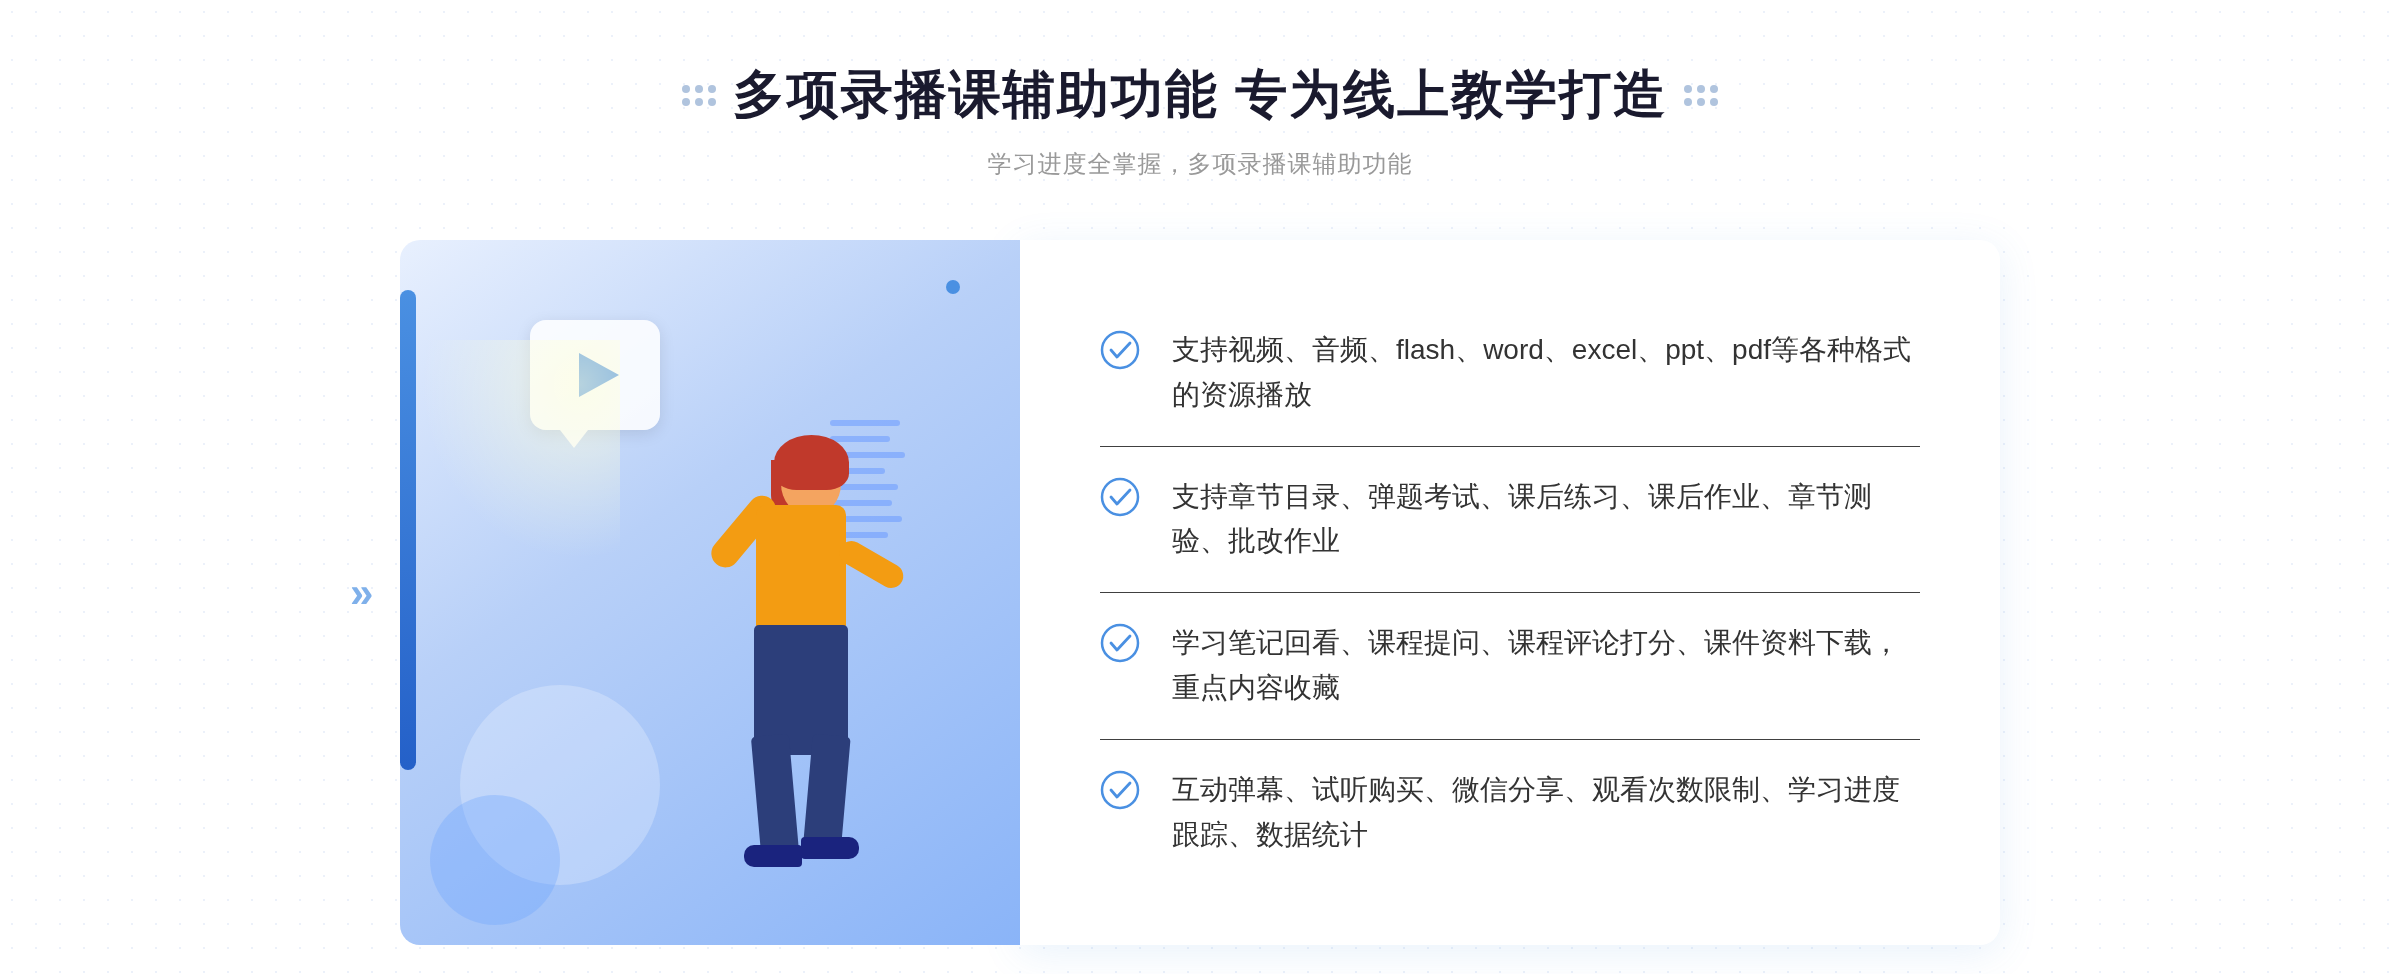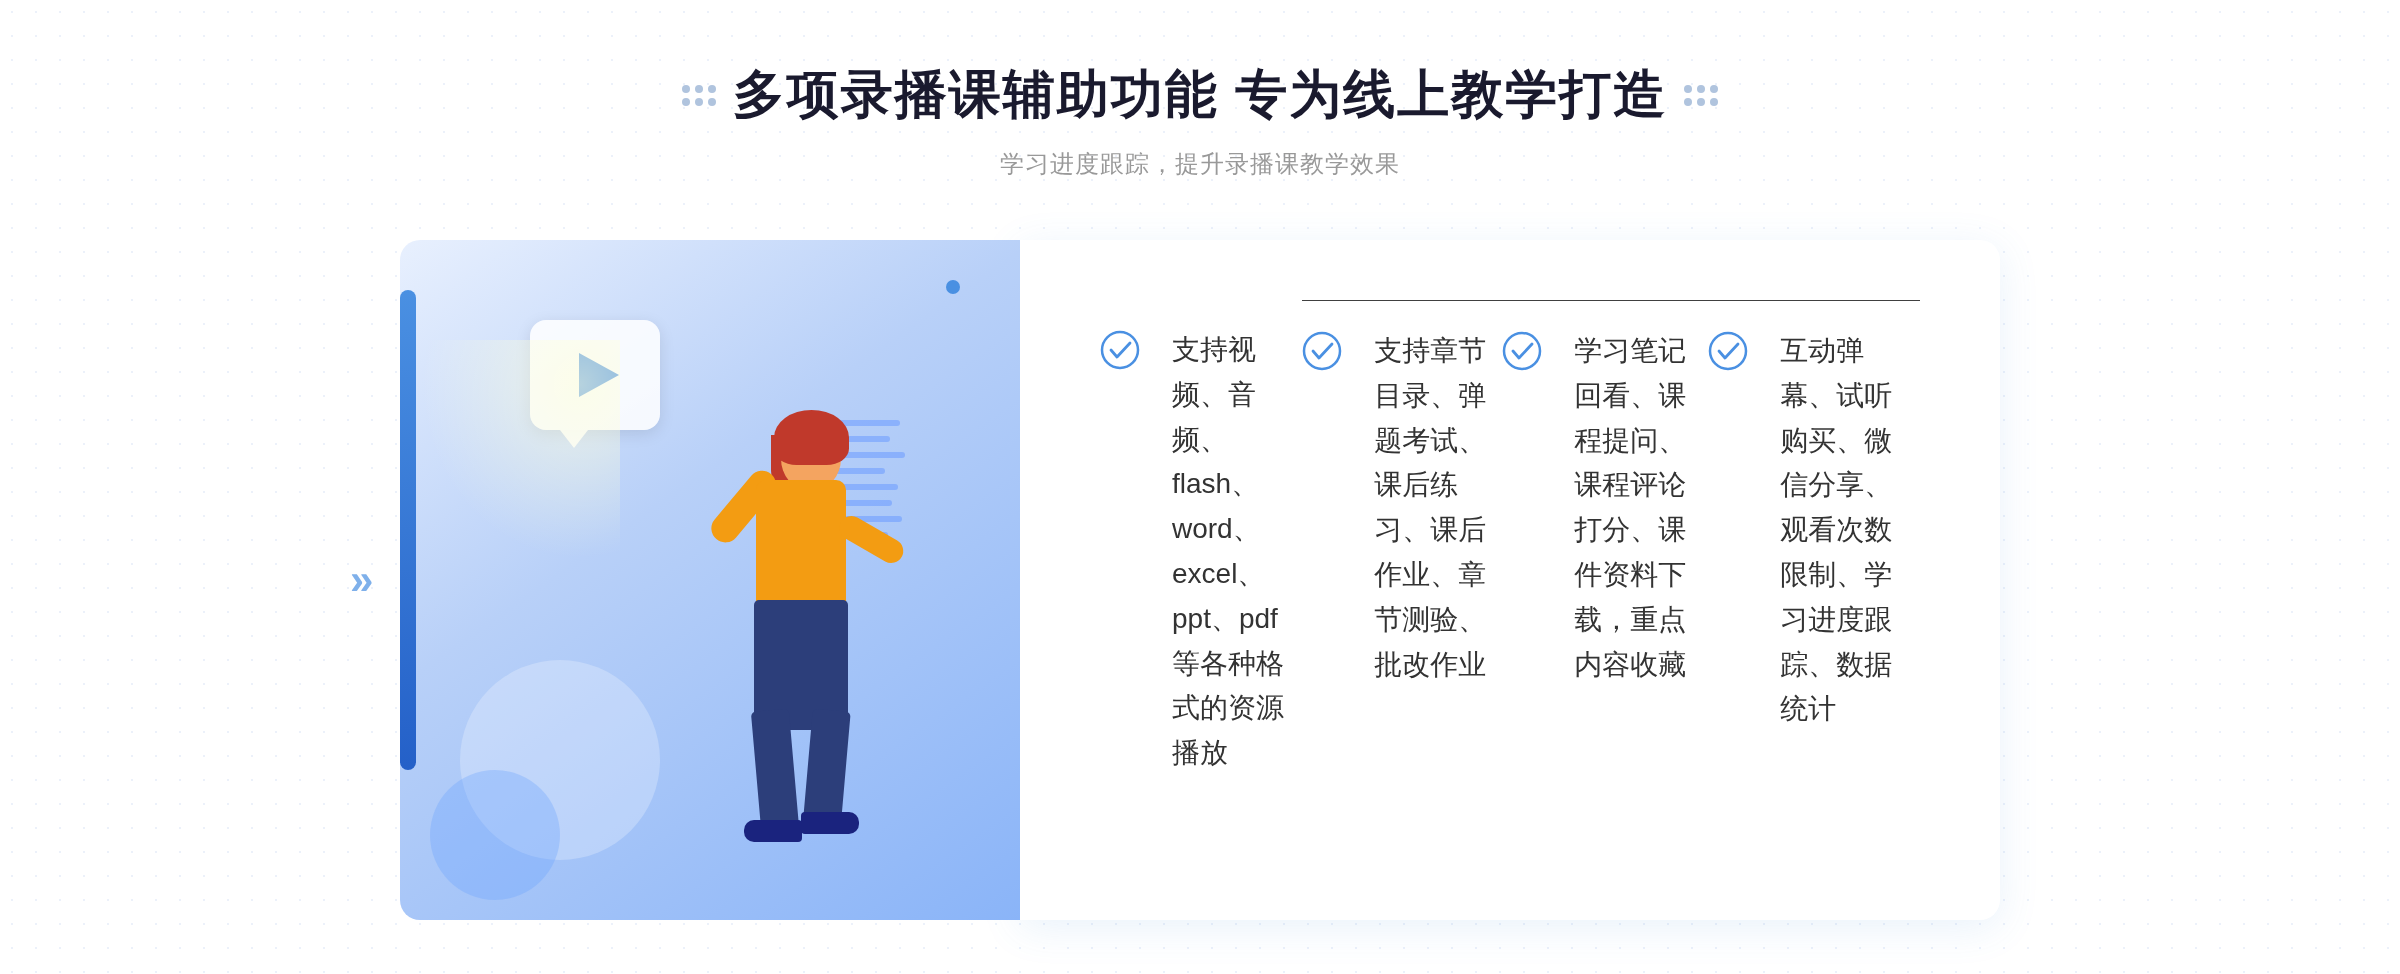--- a/index.html
+++ b/index.html
@@ -363,21 +363,21 @@
     }
 
     
     .features-panel {
       flex: 1;
       background: #fff;
       border-radius: 0 20px 20px 0;
       box-shadow: 0 8px 40px rgba(74,144,226,0.12);
       padding: 60px 80px;
       display: flex;
-      flex-direction: row;
+      flex-direction: column;
       justify-content: space-around;
     }
 
     .feature-item {
       display: flex;
       align-items: flex-start;
       gap: 32px;
       padding: 28px 0;
     }
 
@@ -426,21 +426,21 @@
         <div class="dot-grid">
           <span></span>
             <span></span>
             <span></span>
           <span></span>
             <span></span>
             <span></span>
         </div>
       </div>
     </div>
-    <p class="sub-title">学习进度跟踪，提升录播课教学效果</p>
+    <p class="sub-title">学习进度全掌握，多项录播课辅助功能</p>
   </div>
 
   <div class="content-area">
 
     <div class="illustration-panel">
 
       <div class="blue-bar"></div>
 
       <div class="deco-arrows">»</div>
 

